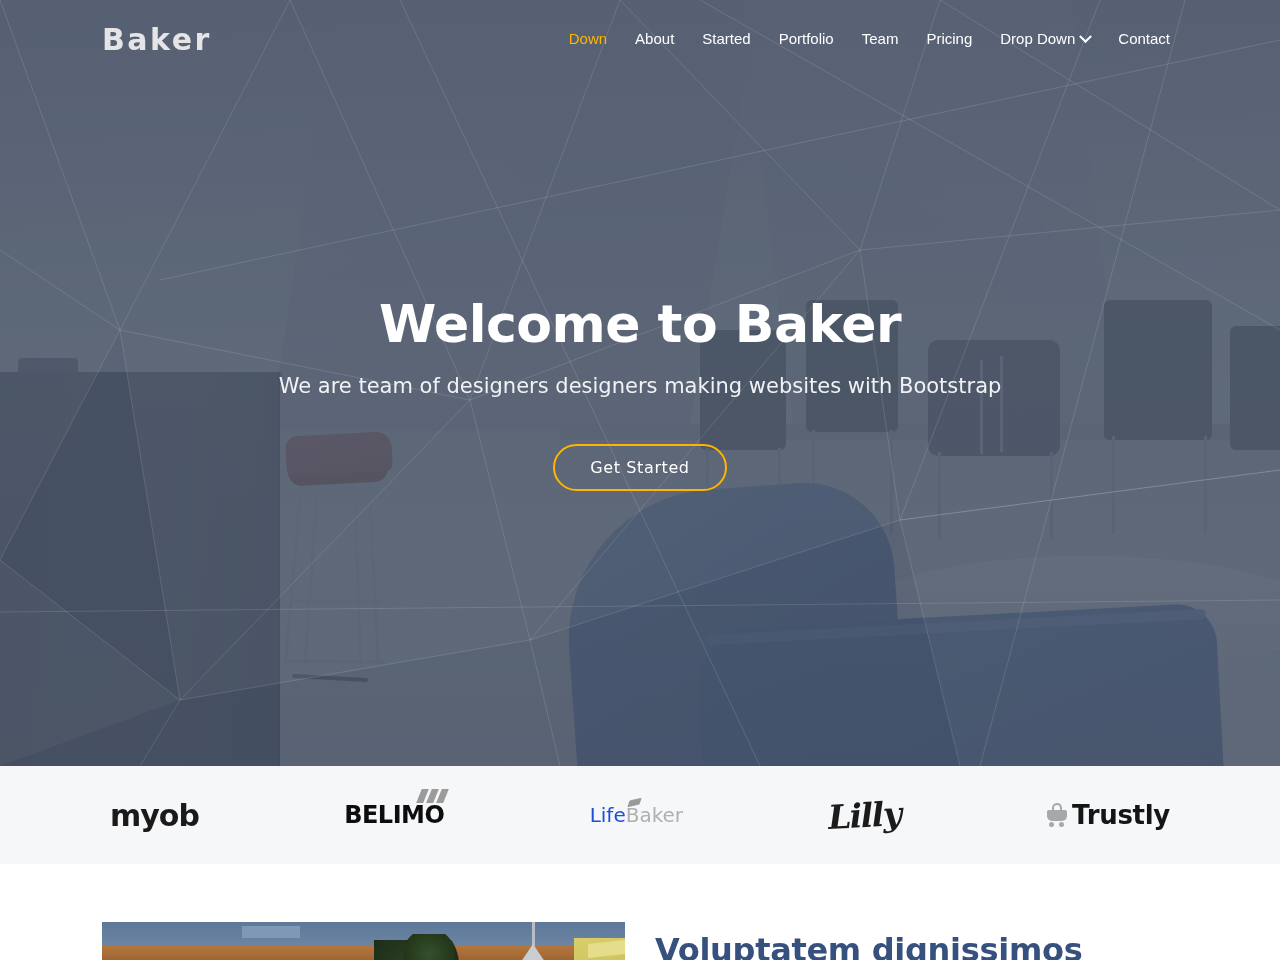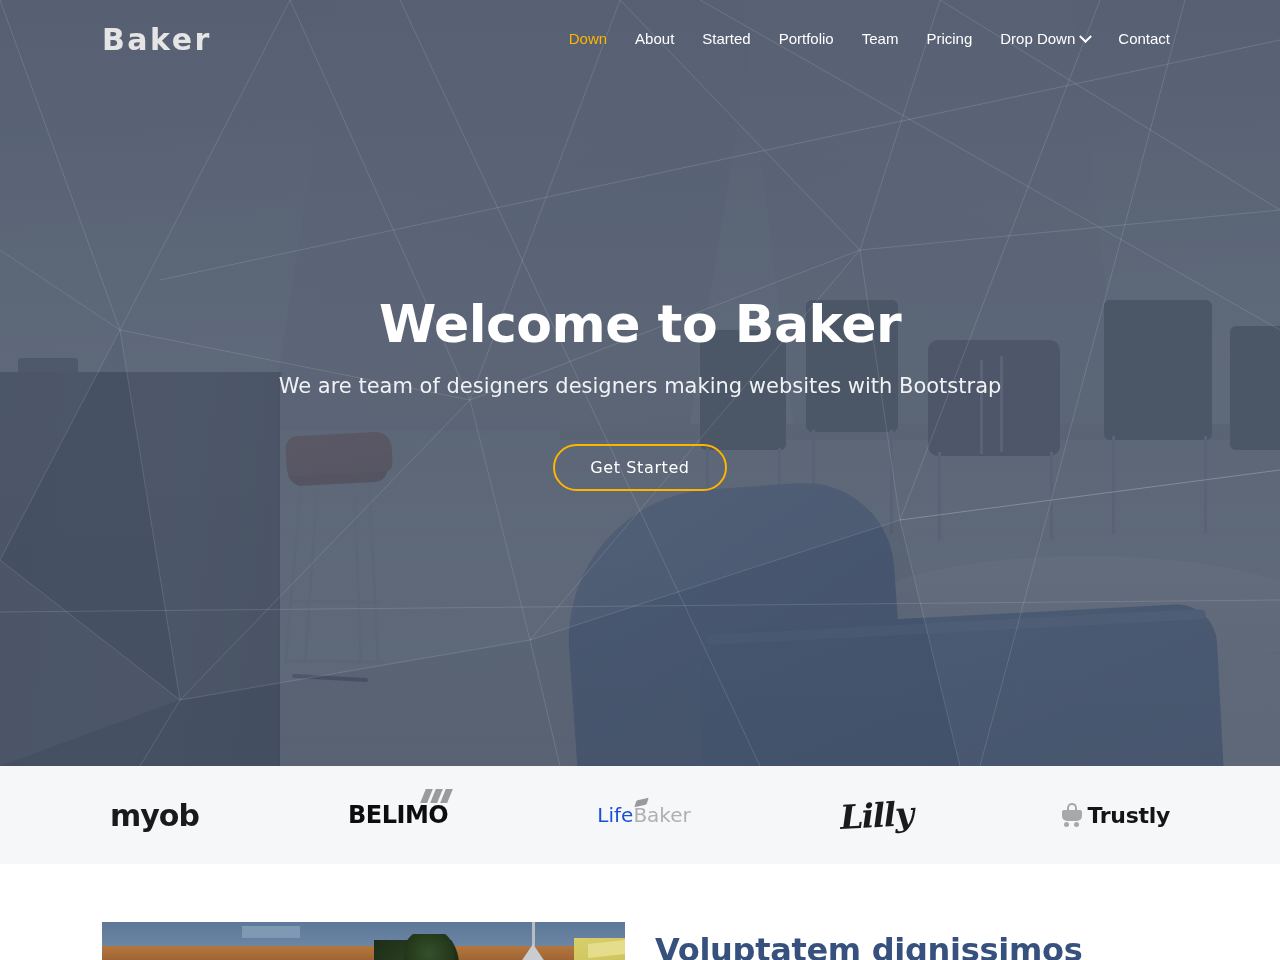--- a/index.html
+++ b/index.html
@@ -289,21 +289,21 @@
   }
   .lg-trustly .cart .w1,
   .lg-trustly .cart .w2 {
     position:absolute; top:19px; width:5px; height:5px;
     border-radius:50%; background:#a8a8a8;
   }
   .lg-trustly .cart .w1 { left:3px; }
   .lg-trustly .cart .w2 { left:13px; }
   .lg-trustly .word {
     font-family:"DejaVu Sans", sans-serif;
-    font-size:22px; font-weight:bold; color:#151515; letter-spacing:-0.3px;
+    font-size:26px; font-weight:bold; color:#151515; letter-spacing:-0.3px;
   }
 
   
   #about {
     position:absolute; left:0; top:864px; width:1280px; height:96px;
     background:#ffffff;
     z-index:4;
   }
   .about-inner {
     position:absolute; left:102px; top:58px;

